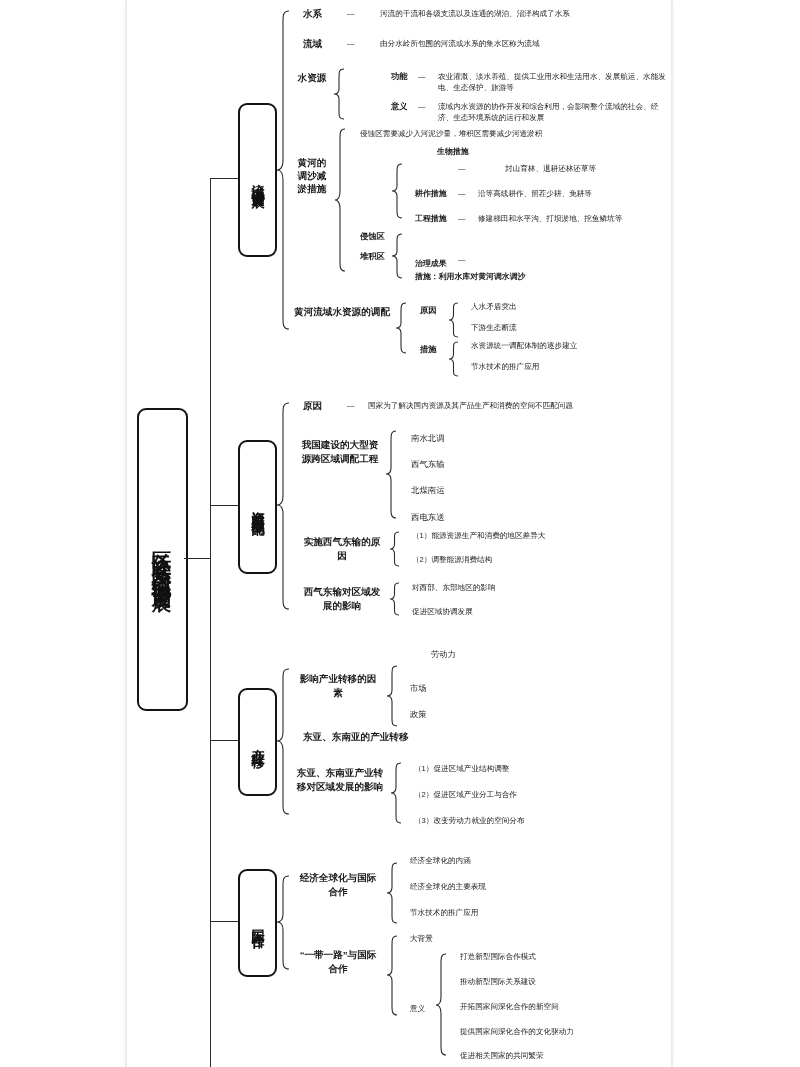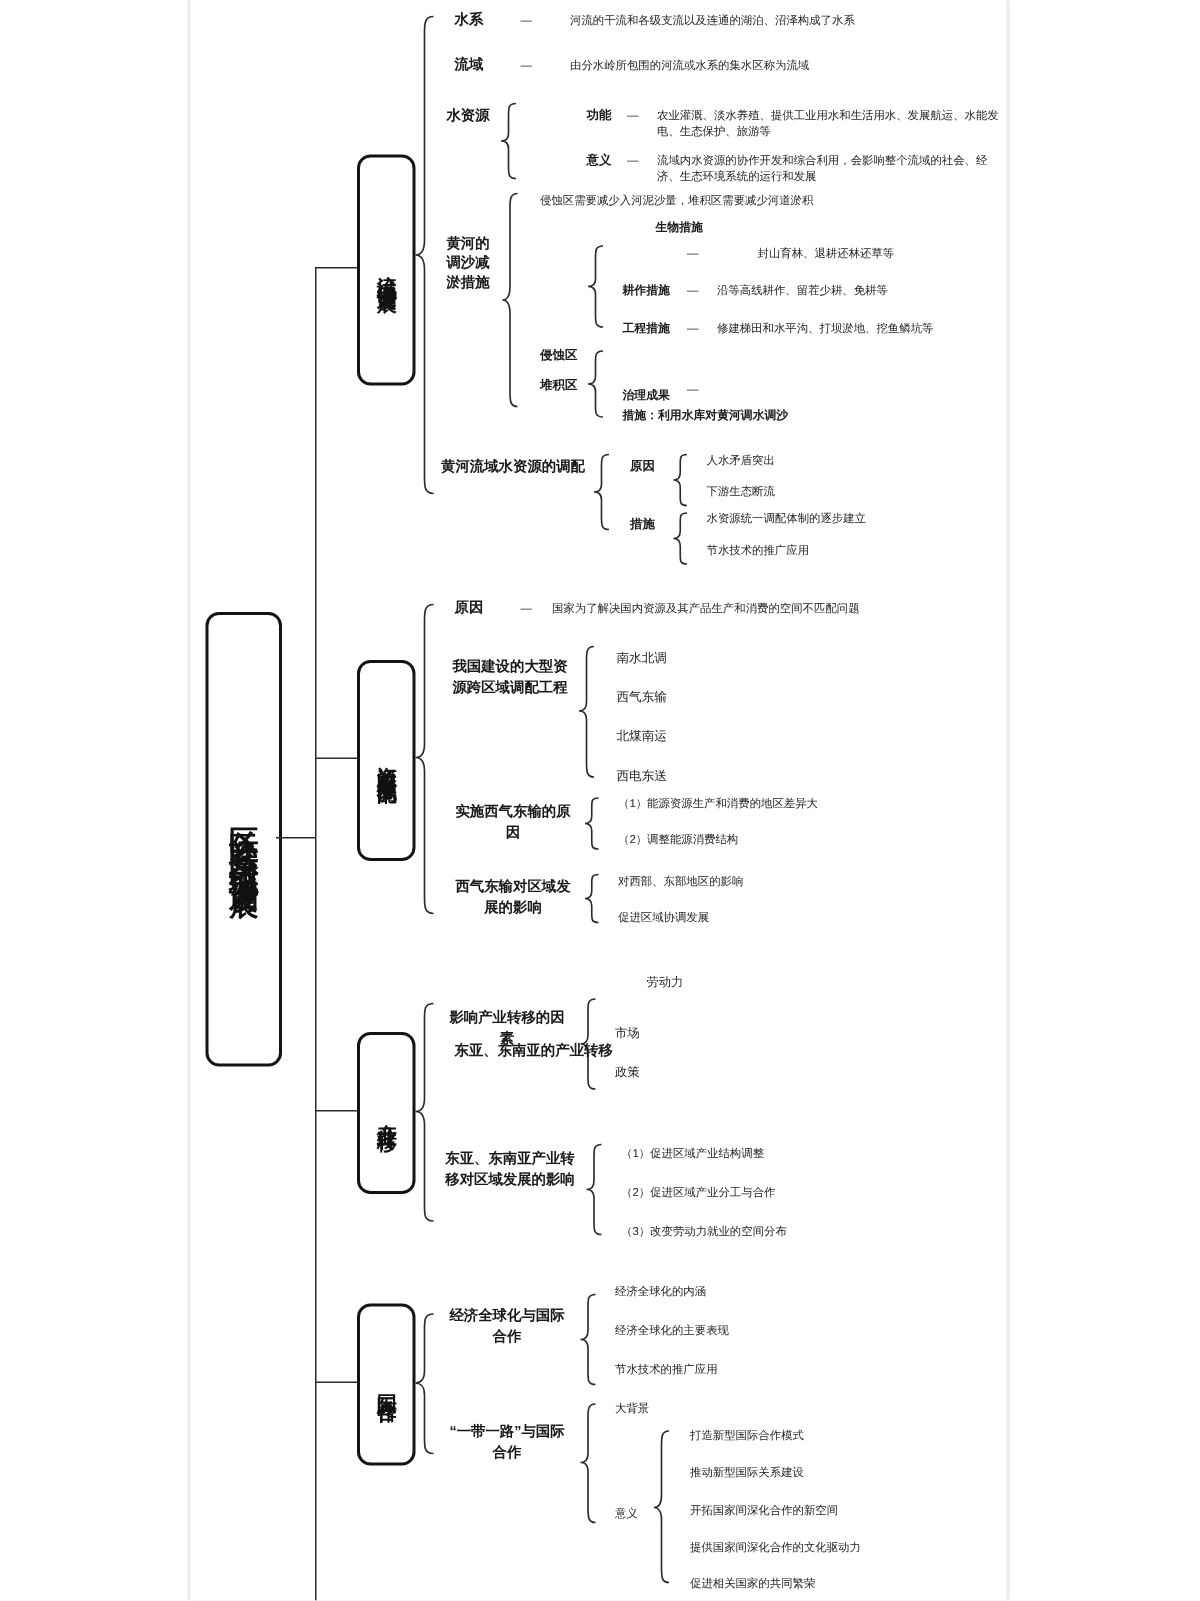--- a/index.html
+++ b/index.html
@@ -197,21 +197,21 @@
   <div class="node lbl ctr" style="left:296px;top:672px;width:84px;line-height:1.45;">影响产业转移的因素</div>
   <div class="brace" style="left:386px;top:665px;">
     <svg width="12" height="62" viewBox="0 0 12 62">
       <path d="M11 1 C6 1 6 4 6 9 L6 25 C6 30 3.5 31 1 31 C3.5 31 6 32 6 37 L6 53 C6 58 6 61 11 61" fill="none" stroke="#2b2b2b" stroke-width="1.1"></path>
     </svg>
   </div>
   <div class="node txt" style="left:410px;top:650px;font-size:8.2px;margin-left:21px;">劳动力</div>
   <div class="node txt" style="left:410px;top:684px;font-size:8.2px;">市场</div>
   <div class="node txt" style="left:410px;top:710px;font-size:8.2px;">政策</div>
 
-  <div class="node lbl" style="left:303px;top:695px;">东亚、东南亚的产业转移</div>
+  <div class="node lbl" style="left:303px;top:731px;">东亚、东南亚的产业转移</div>
 
   <div class="node lbl ctr" style="left:296px;top:766px;width:88px;line-height:1.45;">东亚、东南亚产业转移对区域发展的影响</div>
   <div class="brace" style="left:390px;top:762px;">
     <svg width="12" height="62" viewBox="0 0 12 62">
       <path d="M11 1 C6 1 6 4 6 9 L6 25 C6 30 3.5 31 1 31 C3.5 31 6 32 6 37 L6 53 C6 58 6 61 11 61" fill="none" stroke="#2b2b2b" stroke-width="1.1"></path>
     </svg>
   </div>
   <div class="node txt" style="left:414px;top:765px;">（1）促进区域产业结构调整</div>
   <div class="node txt" style="left:414px;top:791px;">（2）促进区域产业分工与合作</div>
   <div class="node txt" style="left:414px;top:817px;">（3）改变劳动力就业的空间分布</div>

